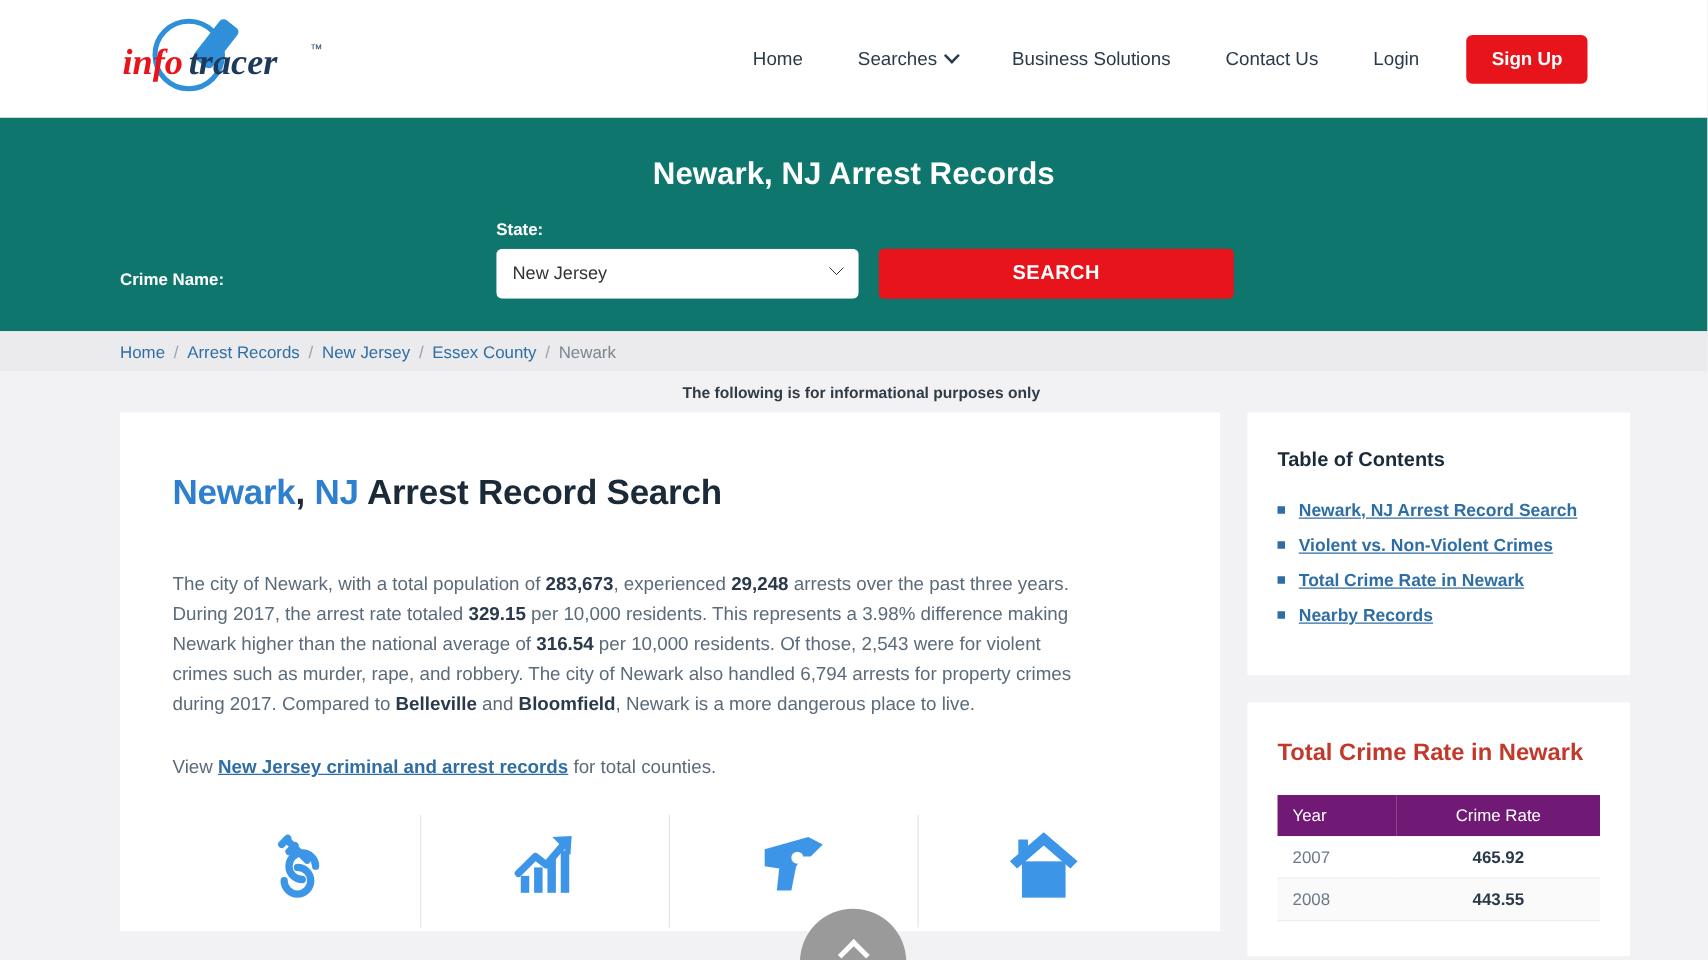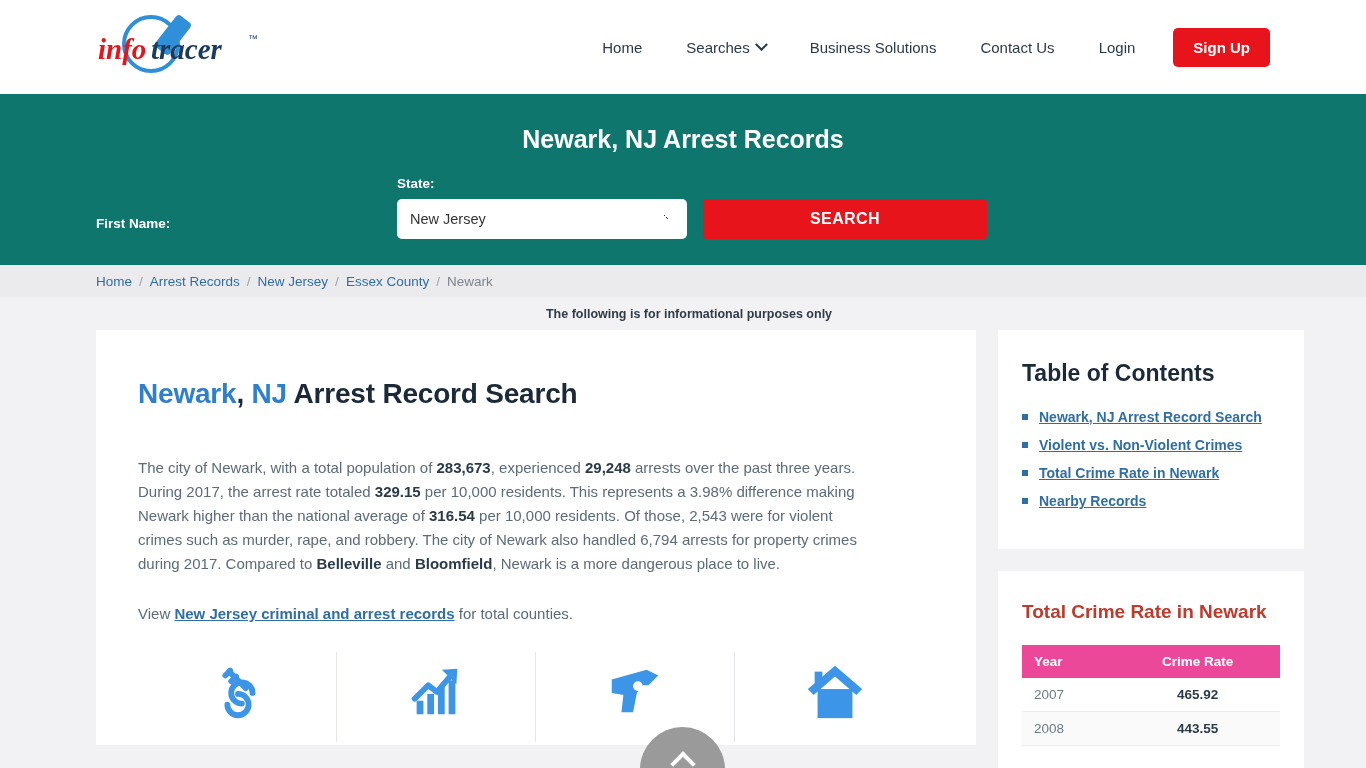--- a/index.html
+++ b/index.html
@@ -204,21 +204,21 @@
     display: flex;
     align-items: flex-start;
     justify-content: center;
     padding-top: 8px;
     border-right: 1px solid #e4e6e8;
   }
   .icon-cell:last-child { border-right: none; }
 
   
   .toc-title {
-    font-size: 23px;
+    font-size: 16px;
     font-weight: bold;
     color: #1b2a38;
     margin: 0 0 22px 0;
   }
   .toc-list { list-style: none; margin: 0; padding: 0; }
   .toc-list li {
     display: flex;
     align-items: center;
     gap: 11px;
     margin-bottom: 12px;
@@ -242,23 +242,23 @@
     font-weight: bold;
     color: #c0392b;
     margin: 0 0 22px 0;
   }
   table.crime {
     width: 100%;
     border-collapse: collapse;
     font-size: 13.5px;
   }
   table.crime th {
-    background: #ec4899;
+    background: #701a75;
     color: #fff;
-    font-weight: bold;
+    font-weight: normal;
     padding: 9px 12px;
     text-align: left;
   }
   table.crime th.r, table.crime td.r { text-align: center; }
   table.crime td {
     padding: 9px 12px;
     color: #6c7a88;
     border-bottom: 1px solid #ededed;
   }
   table.crime td.r { color: #2b3a4a; font-weight: bold; }
@@ -322,21 +322,21 @@
     </a>
     <button class="signup-btn">Sign Up</button>
   </div>
 </div>
 
 <div class="banner">
   <div class="banner-title">Newark, NJ Arrest Records</div>
 
   <div class="search-row">
     <div class="field fn">
-      <label class="field-label">First Name:</label>
+      <label class="field-label">Crime Name:</label>
     </div>
 
 
     <div class="field st">
       <label class="field-label">State:</label>
       <select>
         <option>New Jersey</option>
       </select>
     </div>
 

